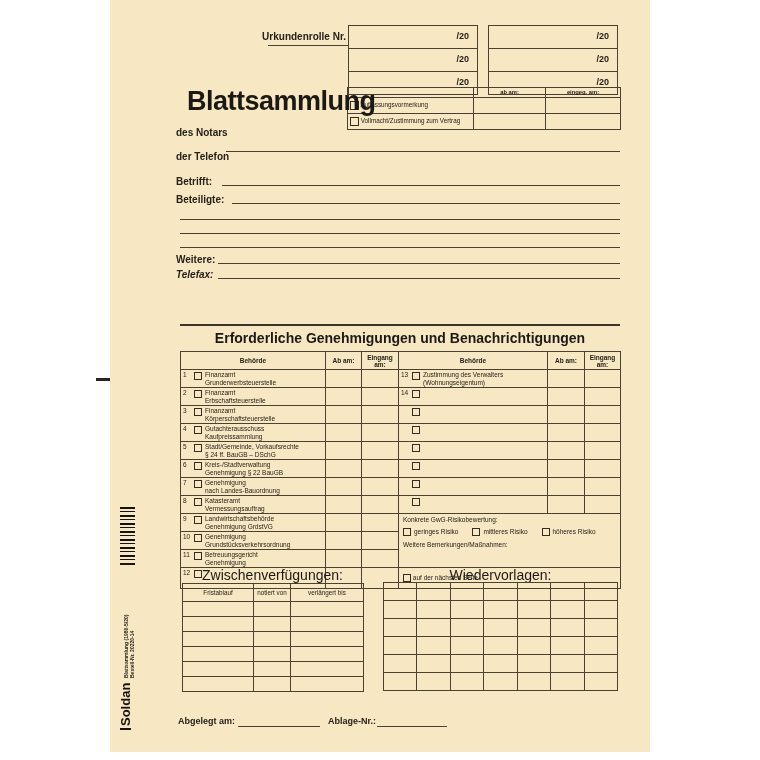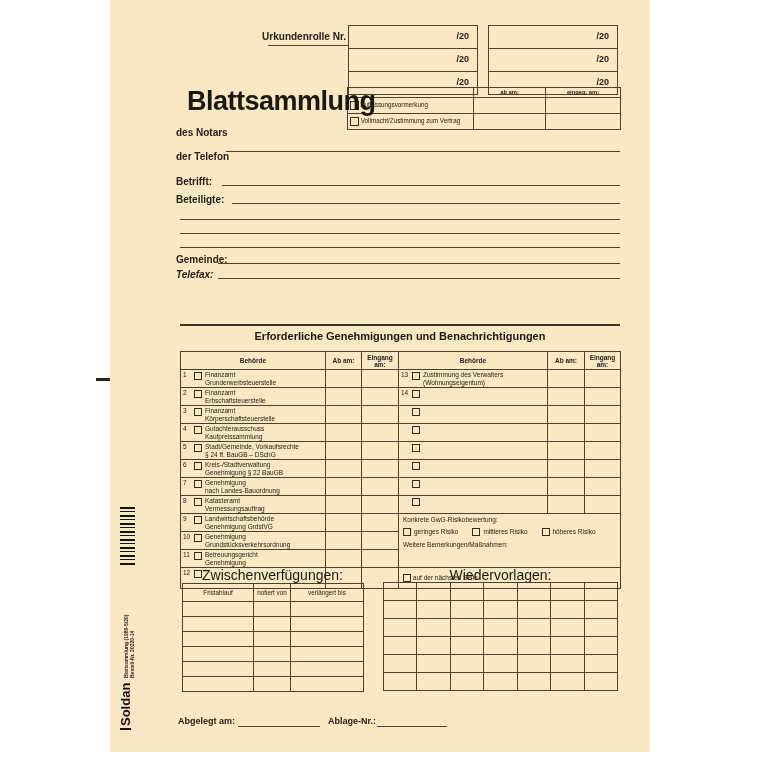--- a/index.html
+++ b/index.html
@@ -2,21 +2,21 @@
 <html><head>
 <meta charset="utf-8">
 <style>
   html,body{margin:0;padding:0;}
   body{width:760px;height:760px;background:#ffffff;position:relative;overflow:hidden;
        font-family:"Liberation Sans",sans-serif;color:#26221a;}
   .paper{position:absolute;left:110px;top:0;width:540px;height:752px;background:#f7e7c3;}
   .line{position:absolute;height:1px;background:#4a4131;}
   .blbl{position:absolute;font-weight:bold;font-size:10px;line-height:10px;color:#26221a;}
   .title{position:absolute;font-weight:bold;font-size:27px;letter-spacing:-0.5px;color:#1c1914;margin-left:11px;}
-  .sectitle{position:absolute;font-weight:bold;font-size:11px;text-align:center;color:#1c1914;}
+  .sectitle{position:absolute;font-weight:bold;font-size:14px;text-align:center;color:#1c1914;}
   table{border-collapse:collapse;table-layout:fixed;}
   td{border:1px solid #4a4131;vertical-align:top;font-size:6.5px;line-height:7.5px;
      padding:1px 2px;color:#26221a;overflow:hidden;}
   .rollbox{position:absolute;width:130px;border:1.5px solid #4a4131;}
   .rollbox td{height:20px;text-align:right;padding-right:8px;font-size:9px;font-weight:bold;
               vertical-align:middle;}
   .status{position:absolute;width:273px;border:1.5px solid #4a4131;}
   .status td{vertical-align:middle;}
   .status .sh td{height:9px;font-size:5.8px;font-weight:bold;text-align:center;padding:0 2px;}
   .status .sr td{height:13px;font-size:6.3px;}
@@ -122,21 +122,21 @@
 
   <div class="blbl" style="left:66px;top:177px;">Betrifft:</div>
   <div class="line" style="left:112px;top:185px;width:398px;"></div>
 
   <div class="blbl" style="left:66px;top:195px;">Beteiligte:</div>
   <div class="line" style="left:122px;top:203px;width:388px;"></div>
   <div class="line" style="left:70px;top:219px;width:440px;"></div>
   <div class="line" style="left:70px;top:233px;width:440px;"></div>
   <div class="line" style="left:70px;top:247px;width:440px;"></div>
 
-  <div class="blbl" style="left:66px;top:255px;">Gemeinde:</div>
+  <div class="blbl" style="left:66px;top:255px;">Weitere:</div>
   <div class="line" style="left:108px;top:263px;width:402px;"></div>
   <div class="blbl" style="left:66px;top:270px;font-style:italic;">Telefax:</div>
   <div class="line" style="left:108px;top:278px;width:402px;"></div>
 
   <div class="rule" style="left:70px;top:324px;width:440px;"></div>
   <div class="sectitle" style="left:70px;top:330px;width:440px;">Erforderliche Genehmigungen und Benachrichtigungen</div>
 
   <table class="main" style="left:70px;top:351px;">
     <colgroup>
       <col style="width:145px">

